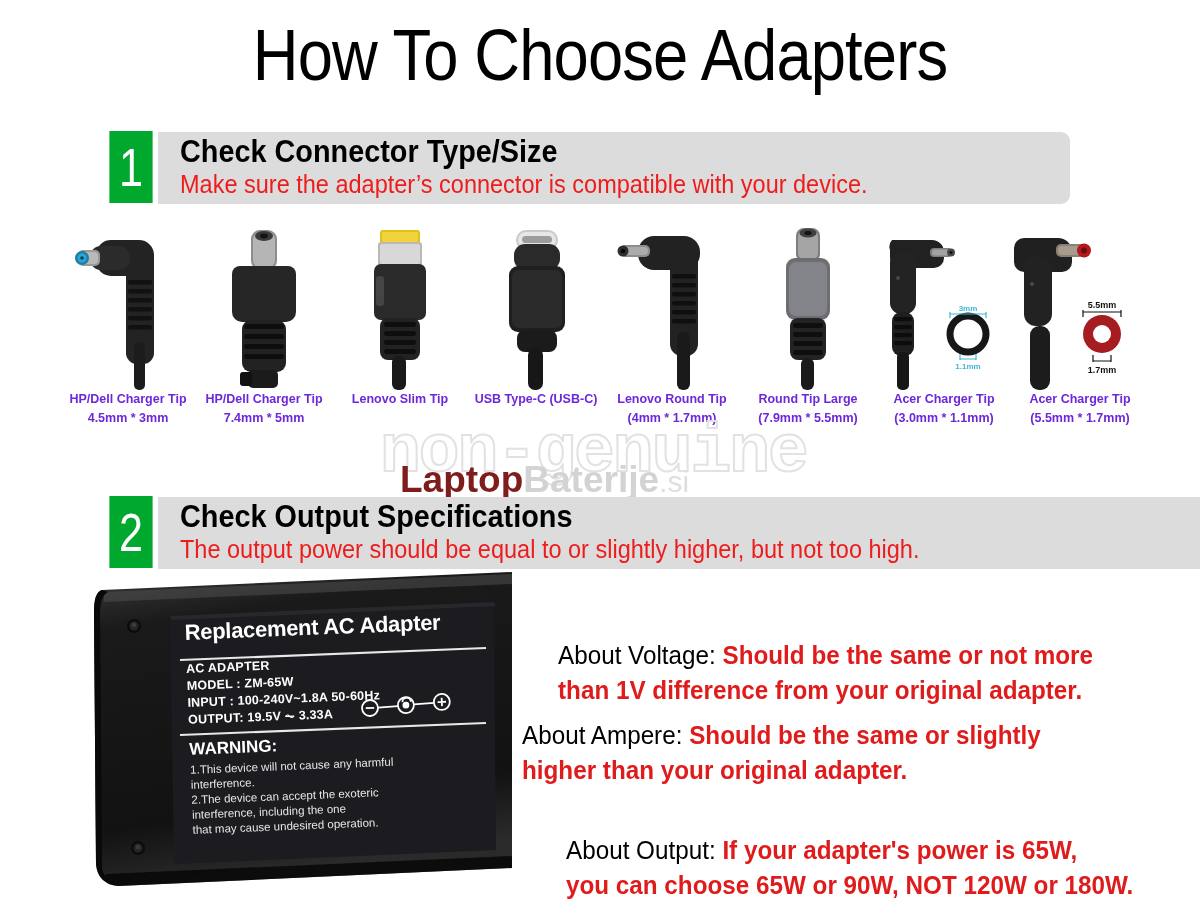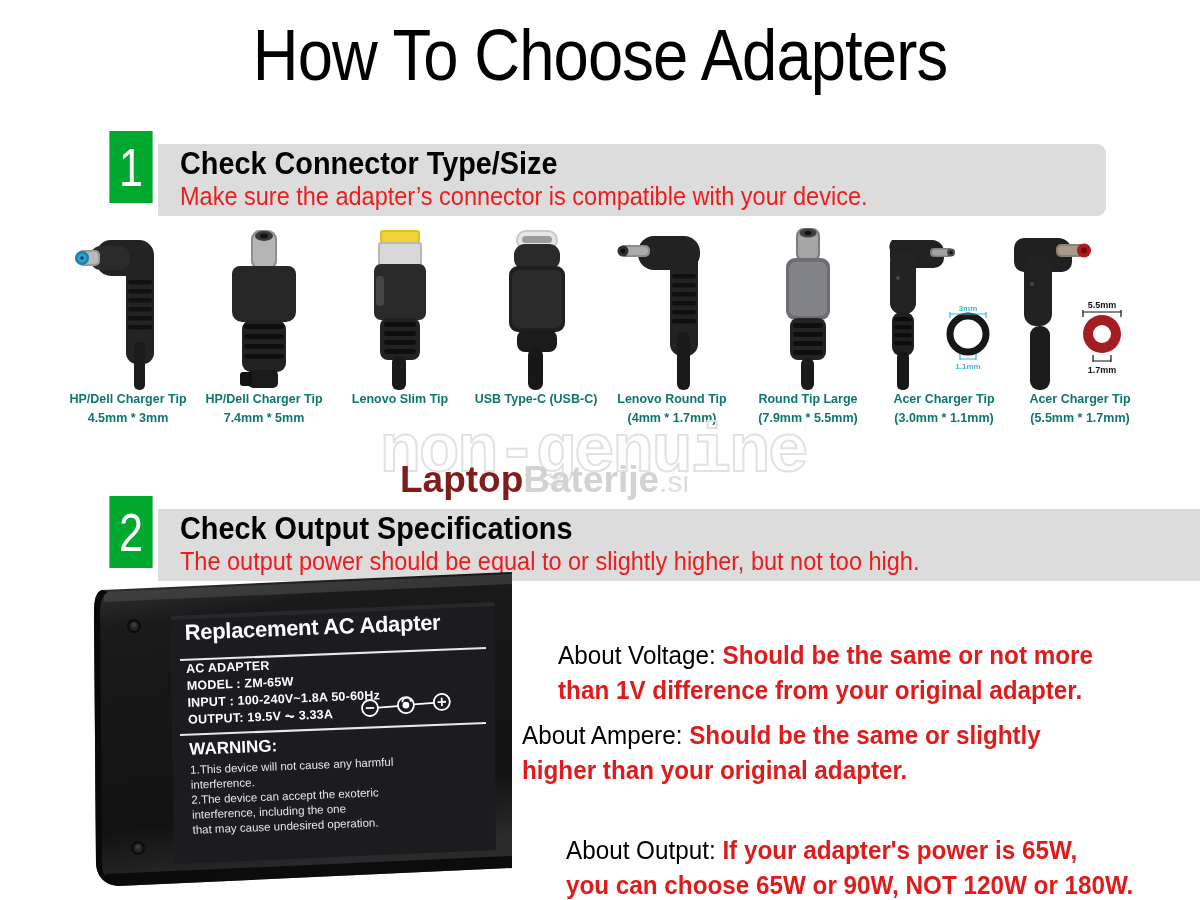--- a/index.html
+++ b/index.html
@@ -28,23 +28,23 @@
   
   .step-bar{position:absolute;height:72px;}
   .step-num{
     position:absolute;left:0;top:0;width:54px;height:72px;
     background:#00a82d;color:#fff;
     font-family:"Liberation Sans Narrow","Liberation Sans",sans-serif;
     font-size:54px;line-height:72px;text-align:center;font-weight:400;
     transform:scaleX(0.8);transform-origin:50% 50%;
   }
   .step-body{
-    position:absolute;left:54px;top:13px;height:72px;
+    position:absolute;left:54px;top:1px;height:72px;
     background:#dcdcdc;
-    border-top-right-radius:9px;border-bottom-right-radius:9px;padding-left:36px;
+    border-top-right-radius:9px;border-bottom-right-radius:9px;
   }
   .step-title{
     position:absolute;left:22px;top:2px;
     font-family:"Liberation Sans Narrow","Liberation Sans",sans-serif;
     font-weight:bold;font-size:31px;line-height:36px;color:#000;
     transform:scaleX(0.93);transform-origin:0 50%;
     white-space:nowrap;
   }
   .step-sub{
     position:absolute;left:22px;top:36px;
@@ -55,21 +55,21 @@
   }
 
   
   .conn-row{position:absolute;left:60px;top:222px;width:1090px;height:225px;}
   .conn{position:absolute;width:136px;top:0;height:225px;}
   .conn-art{position:absolute;left:0;top:0;width:136px;height:168px;}
   .conn-cap{
     position:absolute;left:-10px;top:168px;width:156px;
     text-align:center;
     font-family:"Liberation Sans Narrow","Liberation Sans",sans-serif;
-    font-size:12.5px;line-height:19px;font-weight:bold;color:#0f766e;
+    font-size:12.5px;line-height:19px;font-weight:bold;color:#6d28d9;
   }
 
   
   .wm-outline{
     position:absolute;left:380px;top:405px;
     font-family:Liberation Mono, monospace;
     font-size:68px;font-weight:bold;line-height:68px;
     color:transparent;
     -webkit-text-stroke:2px #e2e2e2;
     letter-spacing:-2px;

